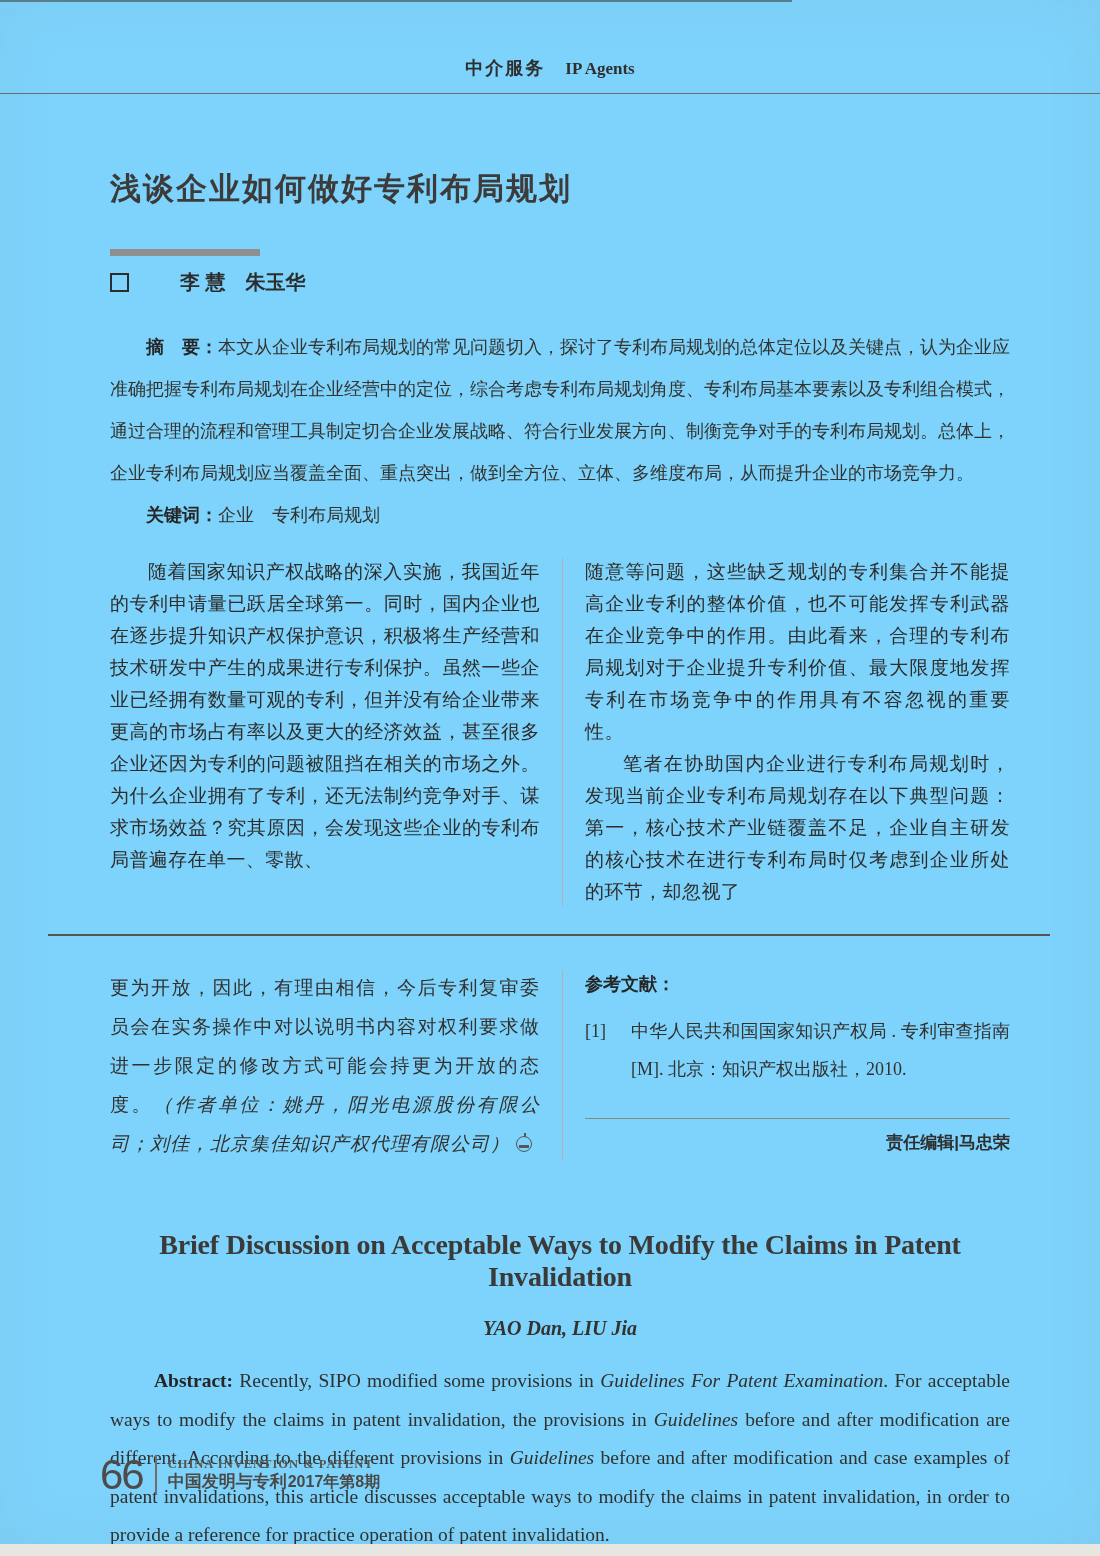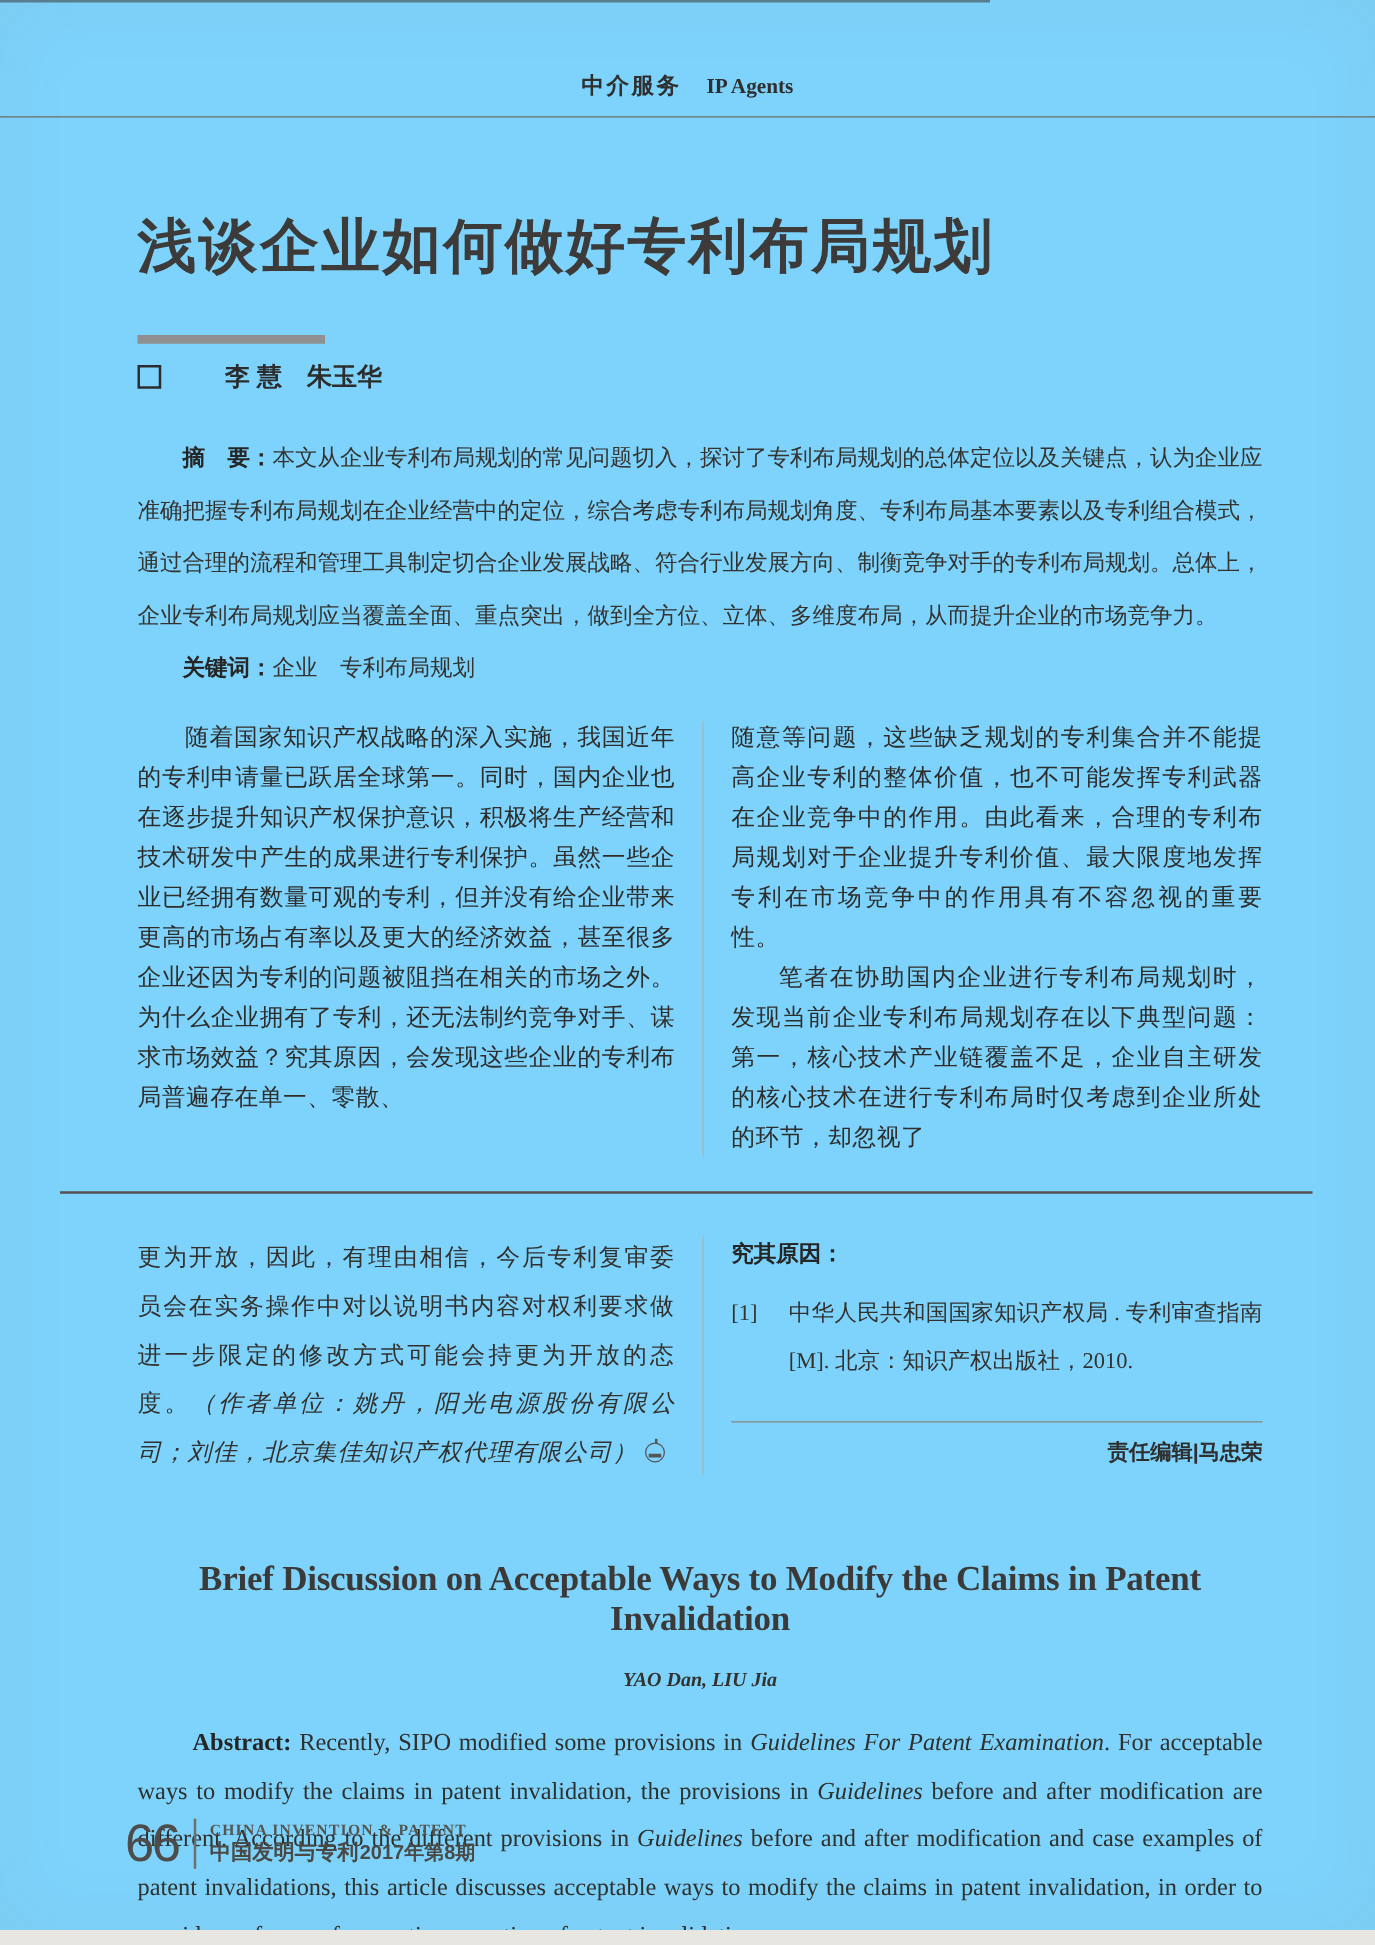--- a/index.html
+++ b/index.html
@@ -19,21 +19,21 @@
   .hdr { padding-top:56px; text-align:center; }
   .hdr-cn { font-family:"Liberation Sans","DejaVu Sans",sans-serif; font-weight:bold; font-size:18px; letter-spacing:2px; color:#2f2f2f; }
   .hdr-en { font-weight:bold; font-size:17px; margin-left:16px; color:#2f2f2f; }
   .hdr-rule { margin-top:13px; border-top:1.5px solid #6e6c68; }
 
   .content { padding:0 90px 0 110px; }
 
   
   .title-cn {
     margin:76px 0 0 0;
-    font-size:47px; font-weight:bold; color:#3c3b39;
+    font-size:31px; font-weight:bold; color:#3c3b39;
     letter-spacing:2px; line-height:1.2;
     font-family:"Liberation Serif","DejaVu Serif",serif;
   }
   .title-bar { width:150px; height:7px; background:#8f8f8f; margin-top:42px; }
   .authors-cn { margin-top:13px; font-family:"Liberation Sans","DejaVu Sans",sans-serif;
     font-weight:bold; font-size:20px; color:#2c2c2c; display:flex; align-items:center;gap:42px; }
   .author-box { display:inline-block; width:15px; height:15px; border:2px solid #2c2c2c; margin-right:9px; }
 
   .abstract { margin:30px 0 0 0; font-size:18px; line-height:42px; text-align:justify; text-indent:2em; color:#34332f; }
   .abstract b, .kw b { font-family:Liberation Sans, sans-serif; font-weight:bold; color:#262626; }
@@ -64,21 +64,21 @@
   .ref-idx { width:46px; flex:none; }
   .ref-text { flex:1; text-align:justify; }
   .ref-rule { border-top:1px solid #8a8880; margin-top:30px; }
   .editor { margin:12px 0 0 0; text-align:right; font-family:"Liberation Sans","DejaVu Sans",sans-serif;
     font-weight:bold; font-size:17px; color:#2e2e2e; }
 
   
   .english { margin-top:66px; }
   .title-en { margin:0; text-align:center; font-size:28px; font-weight:bold; letter-spacing:-0.2px;
     color:#3b3a38; font-family:"Liberation Serif","DejaVu Serif",serif; }
-  .authors-en { margin:24px 0 0 0; text-align:center; font-size:16px; font-weight:bold; font-style:italic; color:#33322f; }
+  .authors-en { margin:24px 0 0 0; text-align:center; font-size:20px; font-weight:bold; font-style:italic; color:#33322f; }
   .en-par { margin:22px 0 0 0; font-size:19.5px; line-height:38.5px; text-align:justify; text-indent:44px; color:#30302d; }
   .en-par b { font-weight:bold; color:#262626; }
   .en-par i { font-style:italic; }
 
   
   .footer { position:absolute; left:100px; bottom:48px; display:flex; align-items:center; }
   .pagenum { font-family:"Liberation Sans","DejaVu Sans",sans-serif; font-size:42px; color:#4d4c4a; letter-spacing:-2px; line-height:1; }
   .foot-divider { width:2px; height:40px; background:#6f6e6c; margin:0 11px 0 12px; }
   .foot-names { display:flex; flex-direction:column; line-height:1.2; }
   .fj-en { font-size:12.5px; font-weight:bold; letter-spacing:1px; color:#55544f; font-family:"Liberation Serif","DejaVu Serif",serif; }
@@ -123,21 +123,21 @@
     </div>
 
     <div class="section-rule"></div>
 
     <div class="two-col sec2">
       <div class="col-left">
         <p><span>更为开放，因此，有理由相信，今后专利复审委员会在实务操作中对以说明书内容对权利要求做进一步限定的修改方式可能会持更为开放的态度。</span><span class="author-note">（作者单位：姚丹，阳光电源股份有限公司；刘佳，北京集佳知识产权代理有限公司）</span><span class="endmark"></span></p>
       </div>
       <div class="col-divider"></div>
       <div class="col-right">
-        <p class="ref-label">究其原因：</p>
+        <p class="ref-label">参考文献：</p>
         <div class="ref-item">
           <span class="ref-idx">[1]</span>
           <span class="ref-text">中华人民共和国国家知识产权局 . 专利审查指南[M]. 北京：知识产权出版社，2010.</span>
         </div>
         <div class="ref-rule"></div>
         <p class="editor">责任编辑|马忠荣</p>
       </div>
     </div>
 
     <div class="english">

